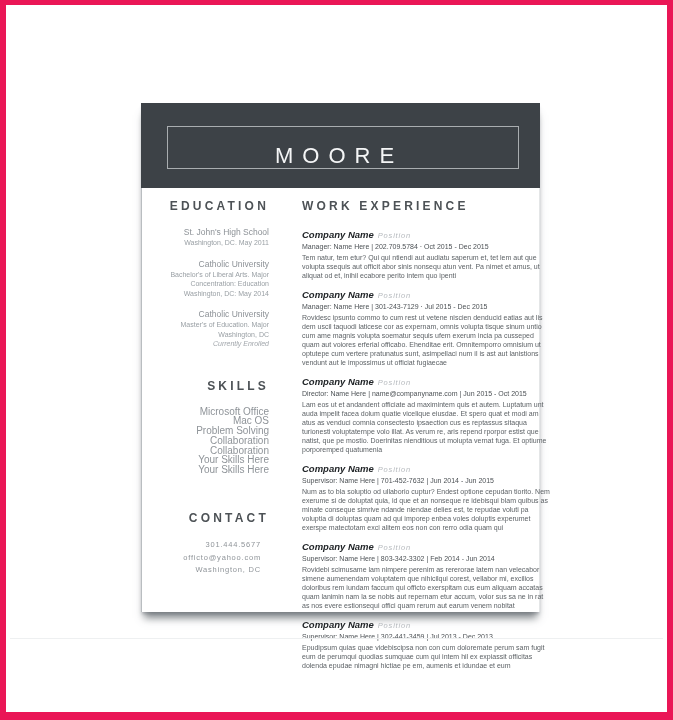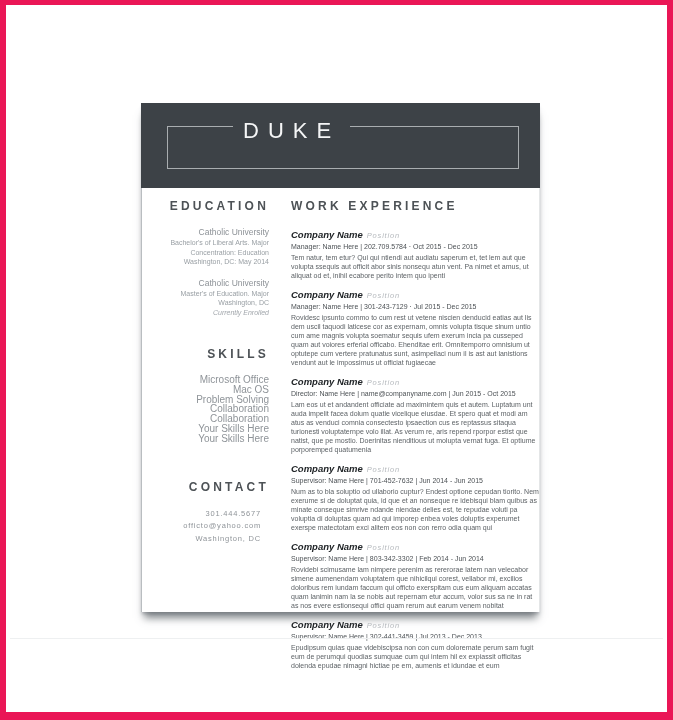--- a/index.html
+++ b/index.html
@@ -40,21 +40,21 @@
     letter-spacing:9px;font-weight:400;white-space:nowrap;
     background:#3d4247;padding:0 10px;z-index:2;
   }
   .name-first{left:92px;top:17px;}
   .name-last{left:124px;top:42px;}
   
   .sidebar{
     position:absolute;left:4px;top:96px;width:123px;text-align:right;
   }
   .maincol{
-    position:absolute;left:149px;top:96px;width:249px;text-align:left;
+    position:absolute;left:160px;top:96px;width:249px;text-align:left;
   }
   .sec-title{
     font-size:12px;font-weight:700;letter-spacing:3.2px;color:#4d5256;
     margin:0 0 14px 0;
   }
   
   .edu{margin-bottom:11px;}
   .edu-school{font-size:8.5px;color:#8d9297;line-height:11px;}
   .edu-line{font-size:7px;color:#9aa0a5;line-height:9.5px;}
   .edu-note{font-size:7px;color:#a2a7ac;line-height:9.5px;font-style:italic;}
@@ -73,26 +73,30 @@
 </style>
 </head>
 <body>
 
 <div class="shadow-line"></div>
 
 <div class="sheet">
 
   <div class="band">
     <div class="band-rect"></div>
-    <div class="name name-first">DUKE</div>
+    <div class="name name-last">MOORE</div>
   </div>
 
   <aside class="sidebar">
     <h3 class="sec-title">EDUCATION</h3>
 
+    <div class="edu">
+      <div class="edu-school">St. John's High School</div>
+      <div class="edu-line">Washington, DC. May 2011</div>
+    </div>
 
     <div class="edu">
       <div class="edu-school">Catholic University</div>
       <div class="edu-line">Bachelor's of Liberal Arts. Major</div>
       <div class="edu-line">Concentration: Education</div>
       <div class="edu-line">Washington, DC: May 2014</div>
     </div>
 
     <div class="edu">
       <div class="edu-school">Catholic University</div>

